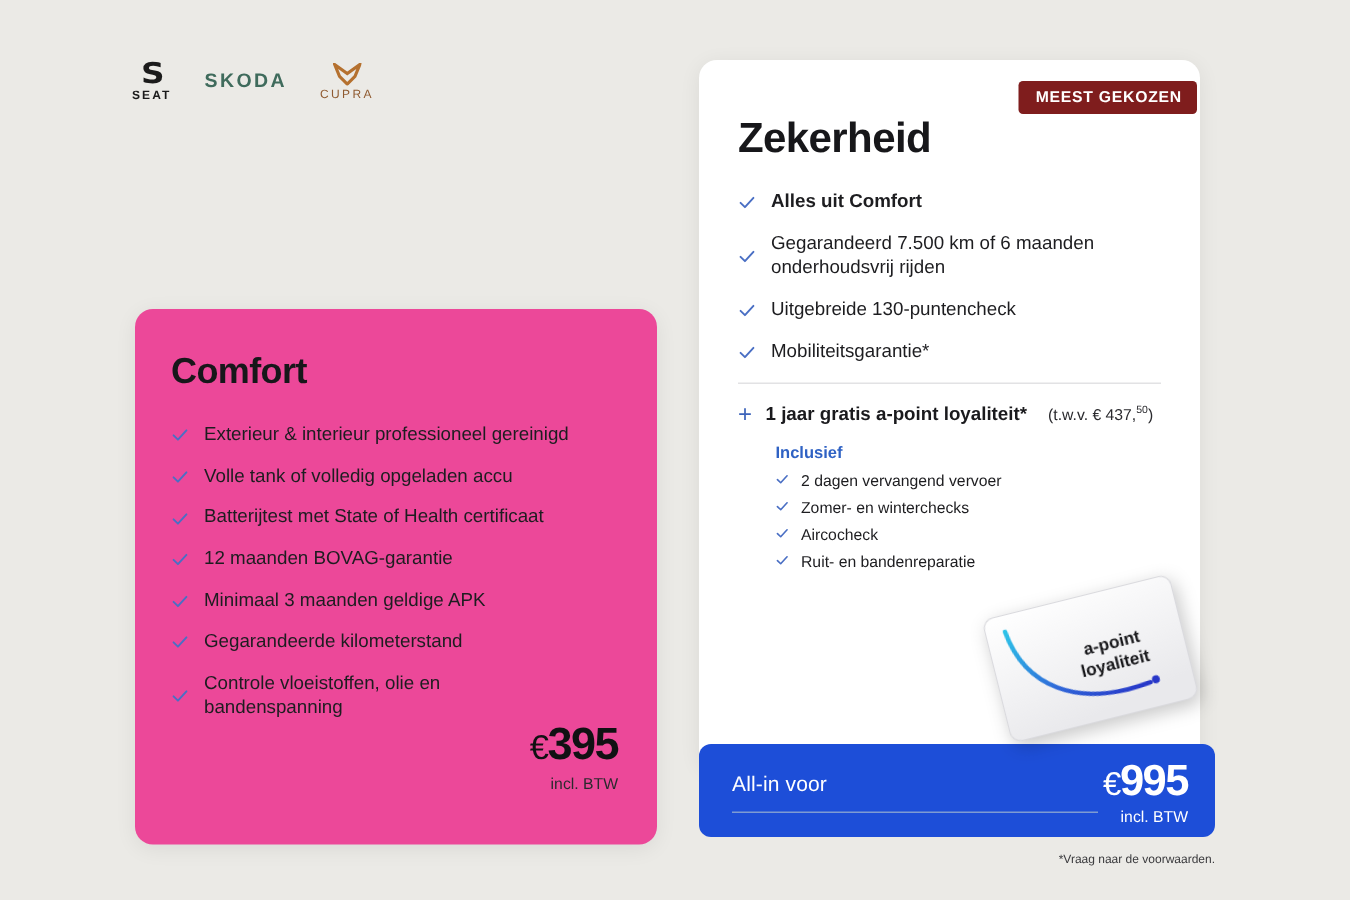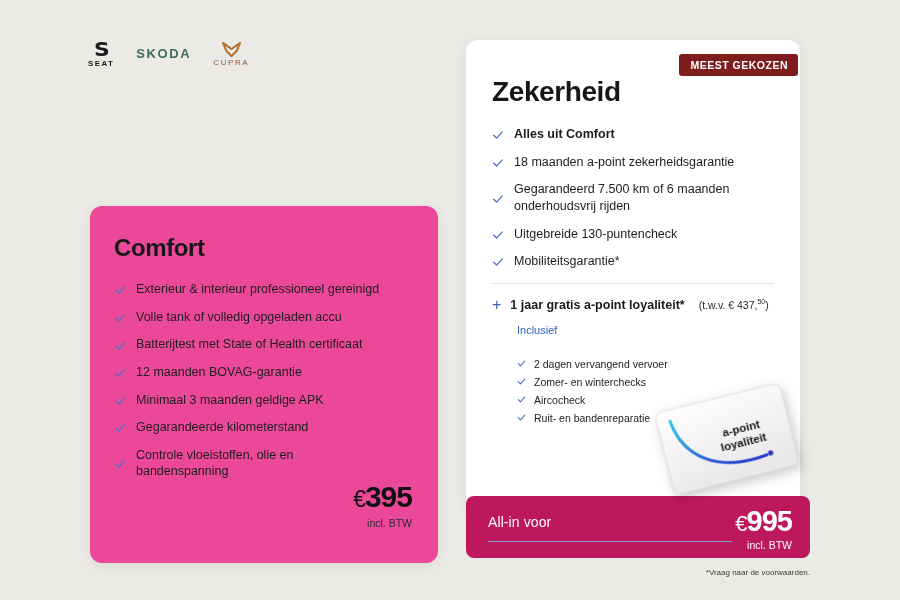--- a/index.html
+++ b/index.html
@@ -129,44 +129,44 @@
   .bonus-title {
     font-size: 12.5px; font-weight: bold; color: #1a1a1d;
   }
   .bonus-note {
     font-size: 10.5px; color: #2a2a2e; margin-left: 5px; font-weight: normal;
   }
   .bonus-note sup { font-size: 7px; vertical-align: 5px; }
 
   .incl-wrap { margin: 12px 0 0 25px; }
   .incl-label {
-    font-size: 11px; color: #2f62c4; margin-bottom: 22px;
+    font-size: 11px; color: #2f62c4; margin-bottom: 7px; font-weight: bold;
   }
   .incl-list { list-style: none; }
   .incl-list li {
-    display: flex; align-items: center; gap: 8px;
+    display: flex; align-items: flex-start; gap: 8px;
     font-size: 10.5px; color: #1d1d20;
     margin-bottom: 6px;
   }
   .incl-list .check { width: 9px; height: 9px; margin-top: 0; }
 
   
   .loyalty-card {
     position: absolute; left: 662px; top: 396px;
     width: 130px; height: 86px;
     transform: rotate(-14deg);
     filter: drop-shadow(2px 4px 6px rgba(0,0,0,0.22));
     z-index: 7;
   }
 
   
   .blue-bar {
     position: absolute; left: 466px; top: 496px;
     width: 344px; height: 62px;
-    background: #be185d;
+    background: #1d4ed8;
     border-radius: 8px;
     z-index: 6;
   }
   .blue-bar .allin {
     position: absolute; left: 22px; top: 18px;
     color: #ffffff; font-size: 14px; letter-spacing: 0.1px;
   }
   .blue-bar .rule {
     position: absolute; left: 22px; top: 45px;
     width: 244px; height: 1px; background: #7e9bd2;
@@ -262,26 +262,20 @@
   <div class="card-zeker">
     <div class="badge">MEEST GEKOZEN</div>
     <h2>Zekerheid</h2>
 
     <ul class="feat-list">
       <li class="bold">
         <svg class="check" viewBox="0 0 14 14">
             <path d="M2 7.3 L5.4 10.6 L12 3.4" fill="none" stroke="#4a6fc4" stroke-width="1.5" stroke-linecap="round" stroke-linejoin="round"></path>
           </svg>
         <span class="txt">Alles uit Comfort</span>
-      </li>
-      <li>
-        <svg class="check" viewBox="0 0 14 14">
-            <path d="M2 7.3 L5.4 10.6 L12 3.4" fill="none" stroke="#4a6fc4" stroke-width="1.5" stroke-linecap="round" stroke-linejoin="round"></path>
-          </svg>
-        <span class="txt">18 maanden a-point zekerheidsgarantie</span>
       </li>
       <li>
         <svg class="check" viewBox="0 0 14 14">
             <path d="M2 7.3 L5.4 10.6 L12 3.4" fill="none" stroke="#4a6fc4" stroke-width="1.5" stroke-linecap="round" stroke-linejoin="round"></path>
           </svg>
         <span class="txt">Gegarandeerd 7.500 km of 6 maanden onderhoudsvrij rijden</span>
       </li>
       <li>
         <svg class="check" viewBox="0 0 14 14">
             <path d="M2 7.3 L5.4 10.6 L12 3.4" fill="none" stroke="#4a6fc4" stroke-width="1.5" stroke-linecap="round" stroke-linejoin="round"></path>

